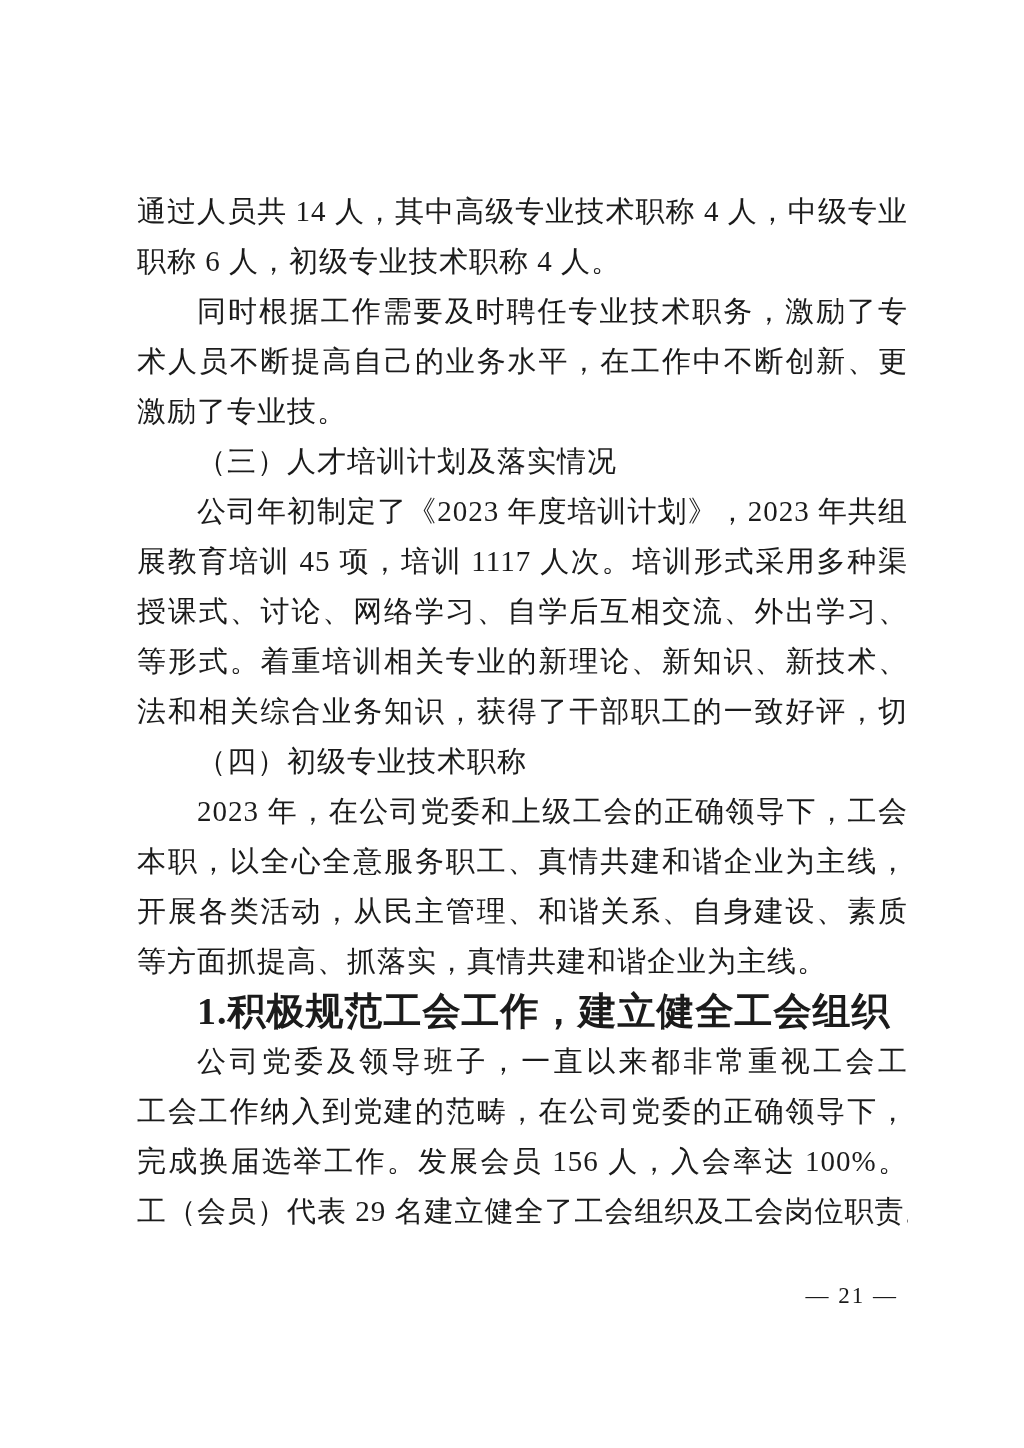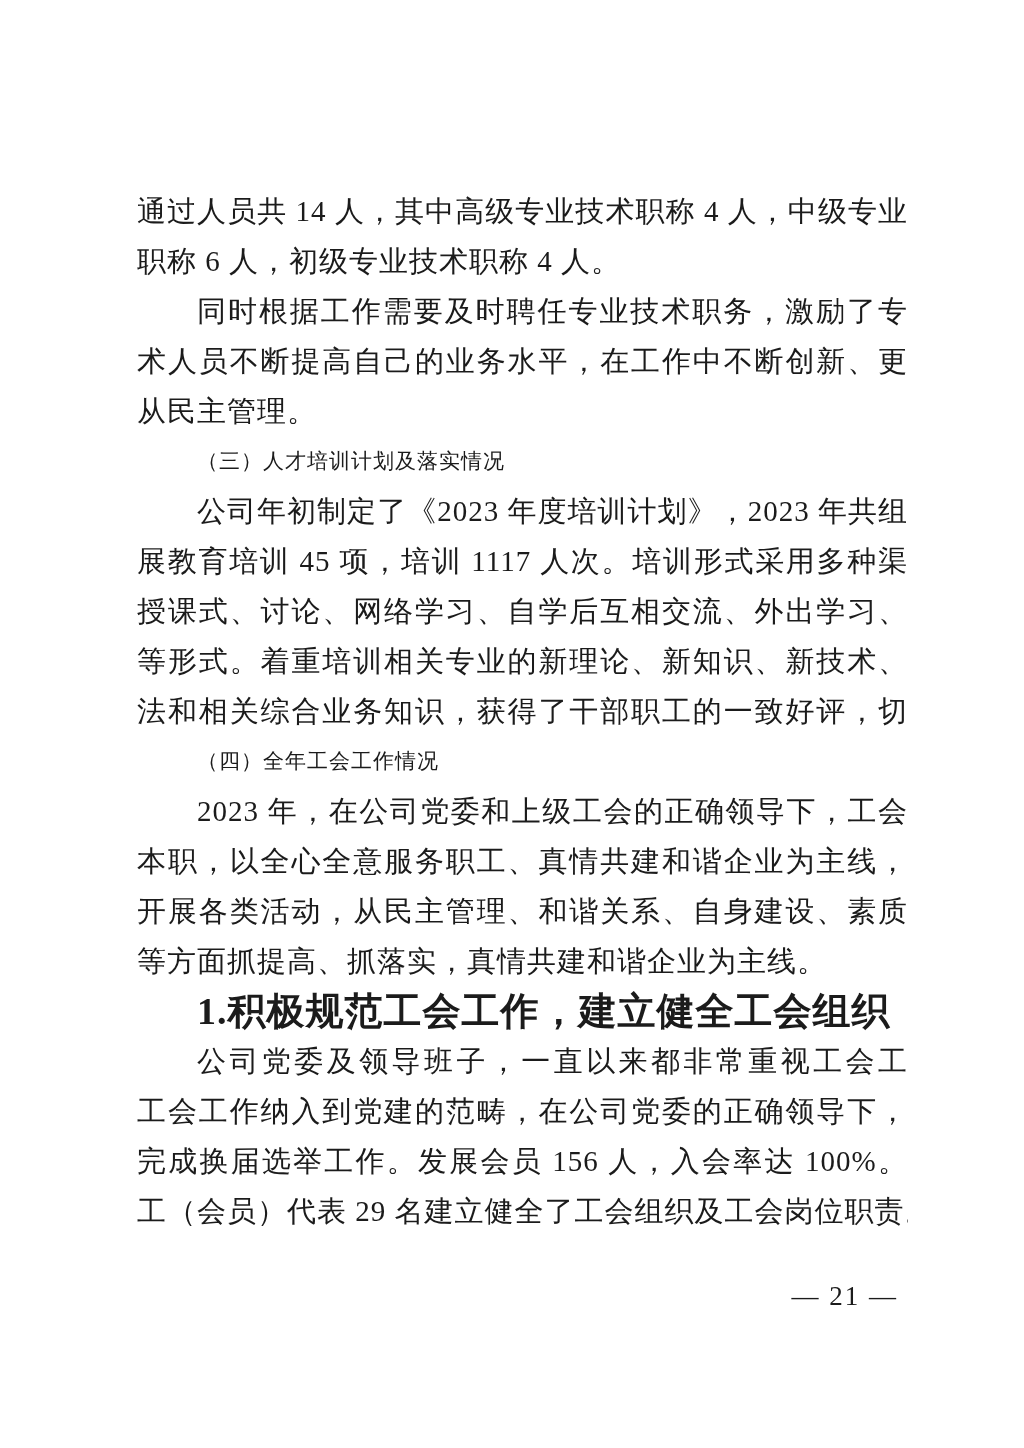--- a/index.html
+++ b/index.html
@@ -30,49 +30,49 @@
     letter-spacing: 1px;
     overflow: hidden;
     white-space: nowrap;
   }
   .line.justify {
     white-space: normal;
     text-align: justify;
     text-align-last: justify;
   }
   .line.indent { text-indent: 60px; }
-  .line.heading-kaiti { font-size: 21px; }
+  .line.heading-kaiti { font-size: 29px; }
   .line.heading-bold { font-weight: bold; font-size: 38px; }
   .pagenum {
     position: absolute;
     top: 1280px;
     right: 126px;
-    font-size: 27px;
+    font-size: 23px;
     line-height: 32px;
     letter-spacing: 2px;
     color: #1b1b1b;
   }
 </style>
 </head>
 <body>
 
 <div class="page">
   <div class="textblock">
       <div class="line body justify">通过人员共 14 人，其中高级专业技术职称 4 人，中级专业技术</div>
       <div class="line body">职称 6 人，初级专业技术职称 4 人。</div>
       <div class="line body indent justify">同时根据工作需要及时聘任专业技术职务，激励了专业技</div>
       <div class="line body justify">术人员不断提高自己的业务水平，在工作中不断创新、更好地</div>
-      <div class="line body">从民主管理。</div>
+      <div class="line body">激励了专业技。</div>
       <div class="line heading-kaiti indent">（三）人才培训计划及落实情况</div>
       <div class="line body indent justify">公司年初制定了《2023 年度培训计划》，2023 年共组织开</div>
       <div class="line body justify">展教育培训 45 项，培训 1117 人次。培训形式采用多种渠道，</div>
       <div class="line body justify">授课式、讨论、网络学习、自学后互相交流、外出学习、参观</div>
       <div class="line body justify">等形式。着重培训相关专业的新理论、新知识、新技术、新方</div>
       <div class="line body justify">法和相关综合业务知识，获得了干部职工的一致好评，切实推</div>
-      <div class="line heading-kaiti indent">（四）全年工会工作情况</div>
+      <div class="line heading-kaiti indent">（四）初级专业技术职称</div>
       <div class="line body indent justify">2023 年，在公司党委和上级工会的正确领导下，工会立足</div>
       <div class="line body justify">本职，以全心全意服务职工、真情共建和谐企业为主线，积极</div>
       <div class="line body justify">开展各类活动，从民主管理、和谐关系、自身建设、素质提升</div>
       <div class="line body">等方面抓提高、抓落实，真情共建和谐企业为主线。</div>
       <div class="line heading-bold indent">1.积极规范工会工作，建立健全工会组织</div>
       <div class="line body indent justify">公司党委及领导班子，一直以来都非常重视工会工作，把</div>
       <div class="line body justify">工会工作纳入到党建的范畴，在公司党委的正确领导下，顺利</div>
       <div class="line body justify">完成换届选举工作。发展会员 156 人，入会率达 100%。选举职</div>
       <div class="line body">工（会员）代表 29 名建立健全了工会组织及工会岗位职责。</div>
     </div>

